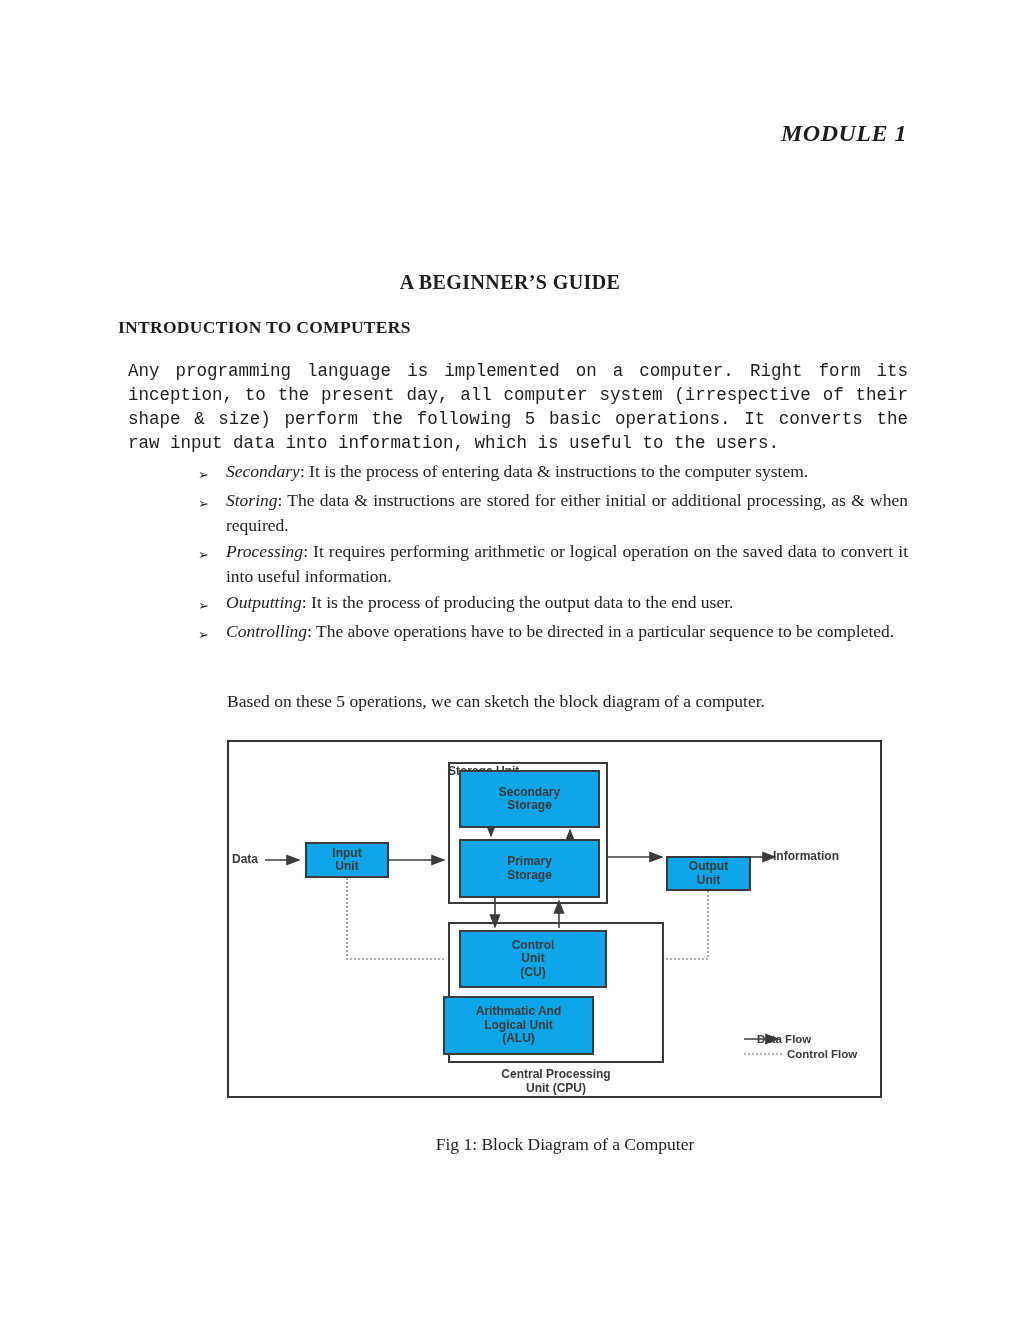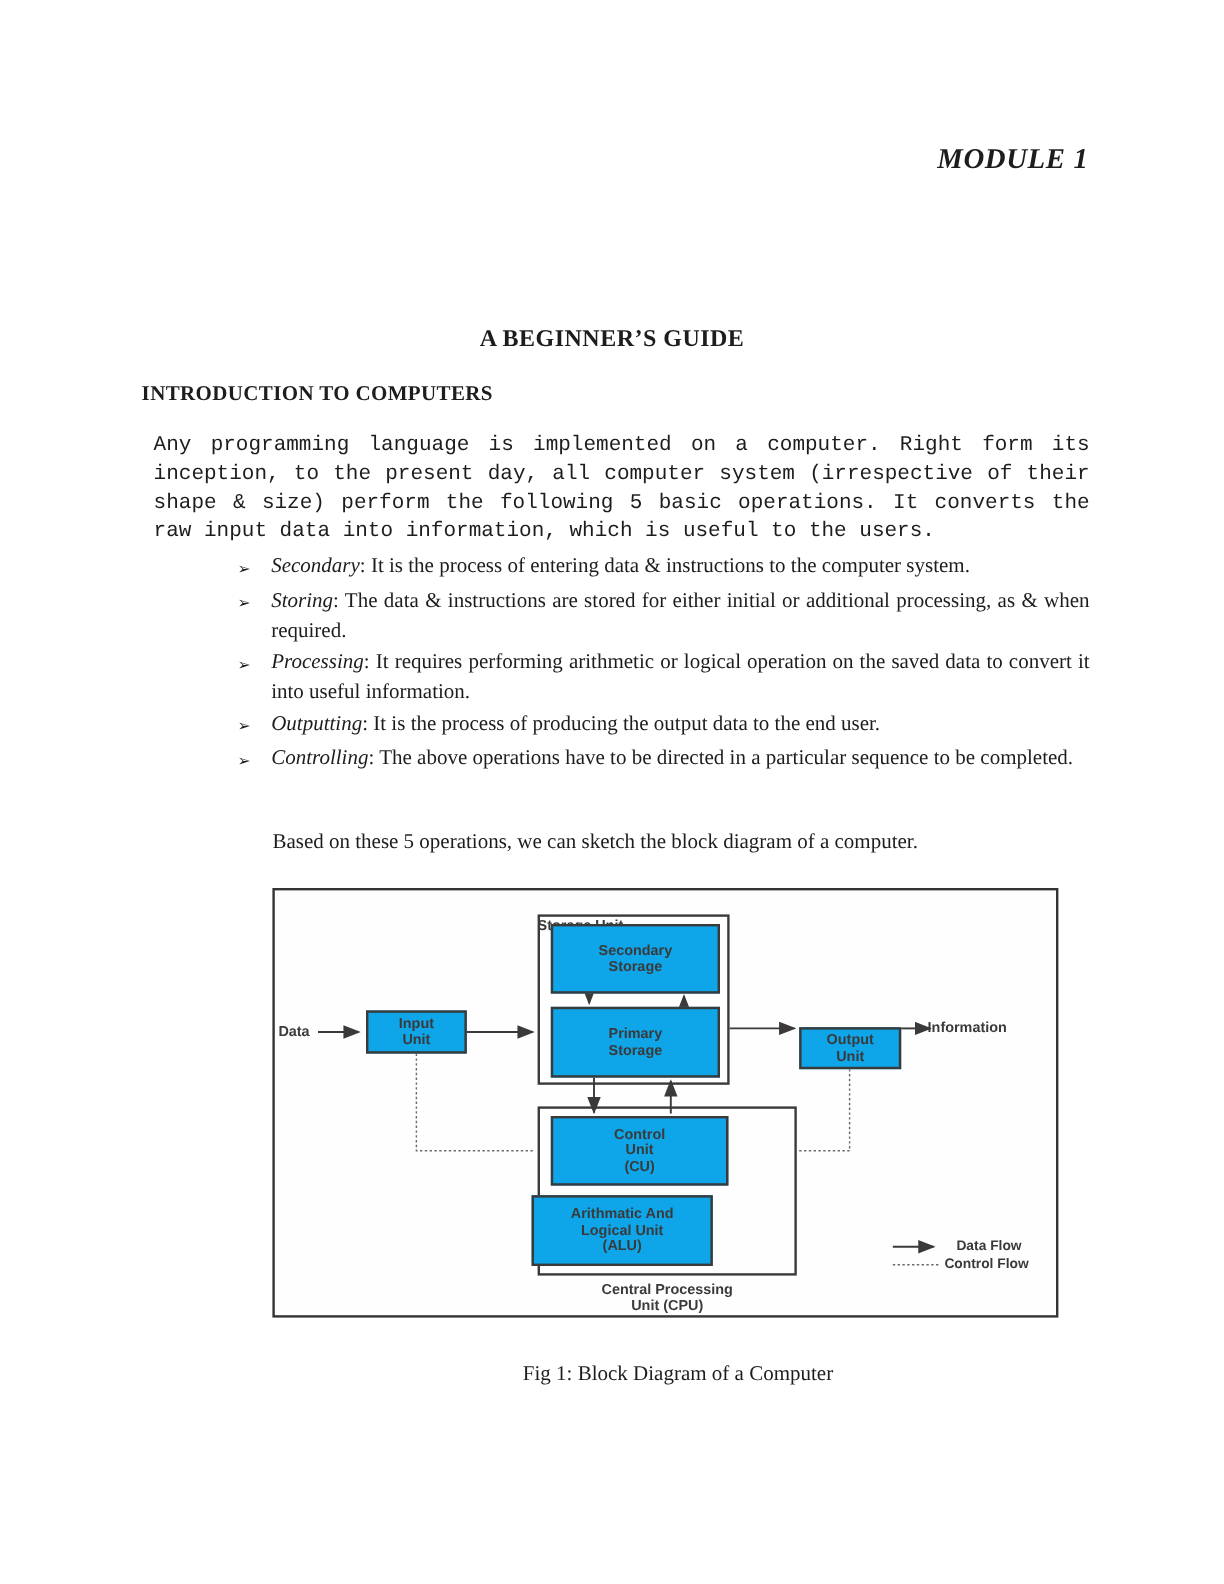--- a/index.html
+++ b/index.html
@@ -114,21 +114,21 @@
   .secondary     { left: 230px; top: 28px; width: 141px; height: 58px; }
   .primary       { left: 230px; top: 97px; width: 141px; height: 59px; }
   .input-unit    { left: 76px;  top: 100px; width: 84px; height: 36px; }
   .output-unit   { left: 437px; top: 98px;  width: 85px; height: 35px; margin-top: 16px; }
   .cpu-outer     { left: 219px; top: 180px; width: 216px; height: 141px; }
   .cu-box        { left: 230px; top: 188px; width: 148px; height: 58px; }
   .alu-box       { left: 214px; top: 254px; width: 151px; height: 59px; }
   .cpu-label     { left: 219px; top: 325px; width: 216px; text-align: center; }
   .data-label    { left: 3px;   top: 110px; }
   .info-label    { left: 544px; top: 107px; }
-  .legend-data    { left: 568px; top: 290px; font-size: 11.5px; }
+  .legend-data    { left: 528px; top: 290px; font-size: 11.5px; }
   .legend-control { left: 558px; top: 305px; font-size: 11.5px; }
   .fig-caption {
     position: absolute;
     top: 1134px;
     left: 110px;
     width: 910px;
     text-align: center;
     font-size: 17.5px;
   }
 </style>

